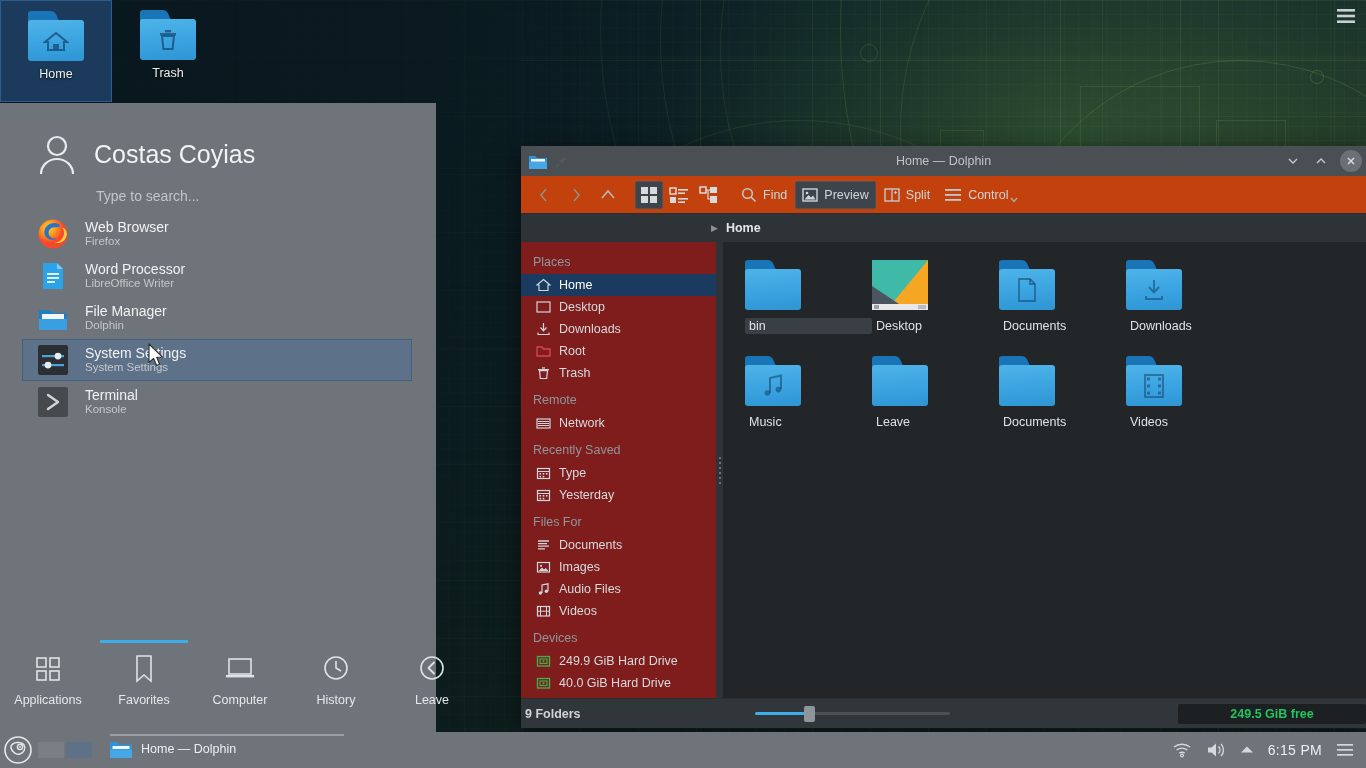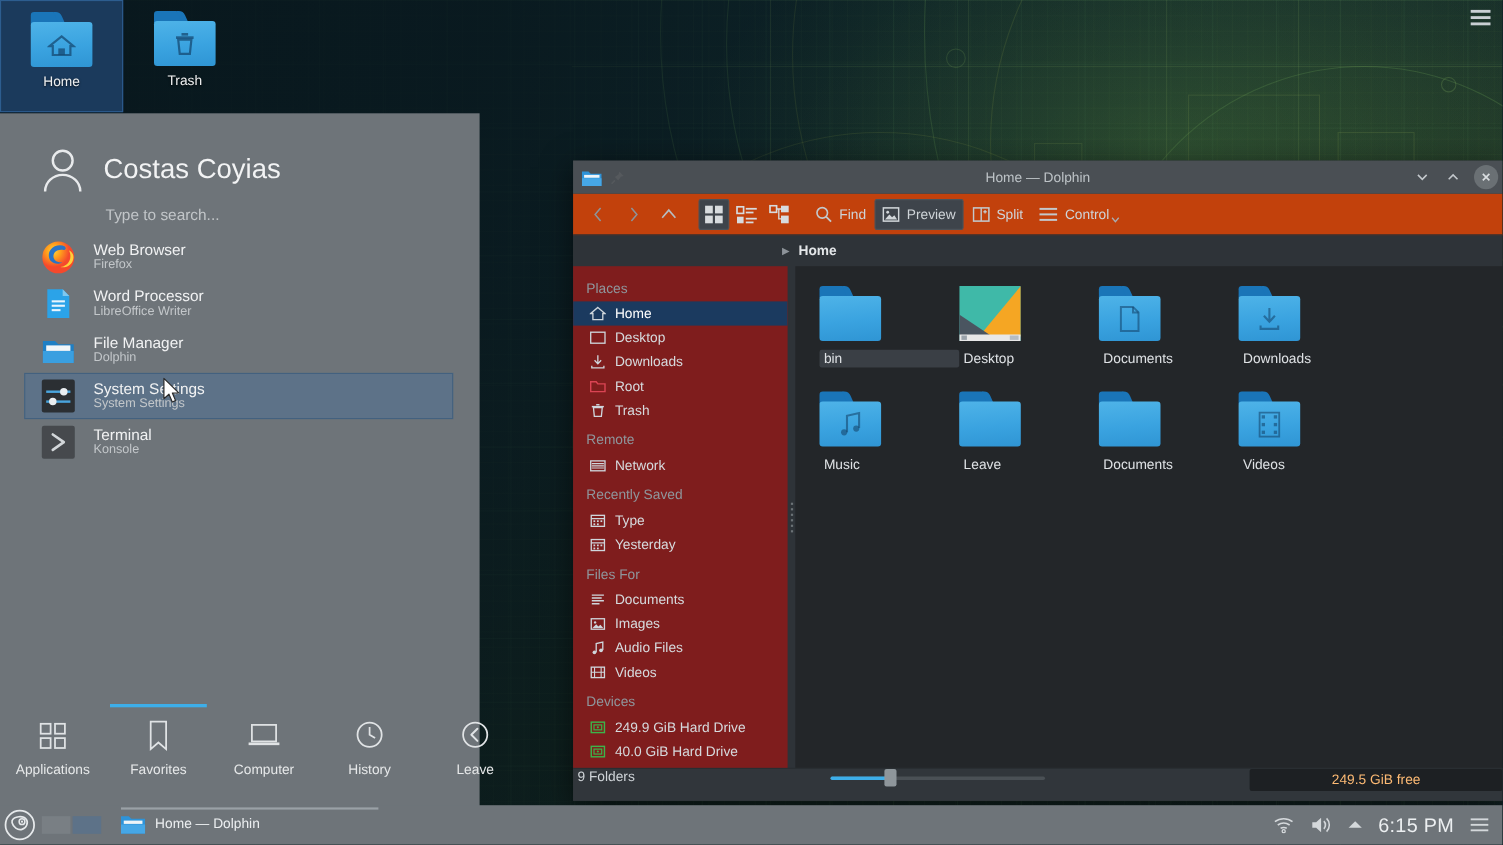--- a/index.html
+++ b/index.html
@@ -170,50 +170,50 @@
   #splitter .dots i { width: 2px; height: 2px; background: #6b7276; display: block; }
 
   #fileview { flex: 1; background: #232629; position: relative; overflow: hidden; padding: 18px 0 0 22px; }
   #file-grid { display: flex; flex-wrap: wrap; align-content: flex-start; }
   .fitem { width: 127px; height: 96px; display: flex; flex-direction: column; gap: 8px; }
   .fitem .fname { font-size: 12.5px; color: #dfe2e5; padding: 1px 4px; border-radius: 2px; }
   .fitem.hl .fname { background: #3a3f45; }
 
   #statusbar {
     height: 30px; flex: 0 0 30px; background: #31363b;
-    display: flex; padding: 0 0 0 0; border-top: 1px solid #2a2e32;
+    display: flex; align-items: center; padding: 0 0 0 0; border-top: 1px solid #2a2e32; font-weight: bold;
   }
   #status-count { font-size: 12.5px; color: #cfd4d8; margin-left: 4px; width: 230px; }
   #zoom-slider { position: relative; width: 195px; height: 16px; display: flex; align-items: center; }
   #zoom-track { position: absolute; left: 0; right: 0; height: 3px; background: #4a5055; border-radius: 2px; }
   #zoom-fill { position: absolute; left: 0; width: 27%; height: 3px; background: #3daee9; border-radius: 2px; }
   #zoom-handle { position: absolute; left: 25%; width: 11px; height: 16px; background: #8e969b; border-radius: 2px; }
   #status-free {
-    margin-left: auto; width: 230px; height: 20px; background: #1d2023; border-radius: 2px;
+    margin-left: auto; width: 188px; height: 20px; background: #1d2023; border-radius: 2px;
     display: flex; align-items: center; justify-content: center;
-    font-size: 12.5px; color: #fdba74;
+    font-size: 12.5px; color: #22c55e;
   }
 
   
   #panel {
     position: absolute; left: 0; bottom: 0; width: 1366px; height: 36px;
     background: #6e7479; display: flex; align-items: center;
   }
   #launcher { width: 36px; height: 36px; display: flex; align-items: center; justify-content: center; }
   #pager { display: flex; gap: 2px; margin-left: 2px; }
   .pg { width: 26px; height: 16px; background: #797f84; }
   .pg.active { background: #5d7288; }
   #tasks { display: flex; align-items: flex-start; margin-left: 10px; height: 36px; }
   .task {
     display: flex; align-items: center; gap: 9px; height: 34px; padding: 0 12px 0 8px;
     position: relative; color: #eceff1; font-size: 12.5px; min-width: 250px;
   }
   .task.active:before { content: ""; position: absolute; top: 2px; left: 8px; right: 8px; height: 2px; background: #9aa1a6; }
   #tray { margin-left: auto; display: flex; align-items: center; gap: 14px; padding-right: 12px; }
-  #clock { font-size: 18px; color: #eceff1; letter-spacing: .3px; }
+  #clock { font-size: 14px; color: #eceff1; letter-spacing: .3px; }
   .tricon { display: flex; align-items: center; justify-content: center; color: #d4d8db; }
 
   
   #desk-toolbox { position: absolute; right: 10px; top: 8px; }
   svg { display: block; }
 </style>
 </head>
 <body>
 
 <div id="screen">

